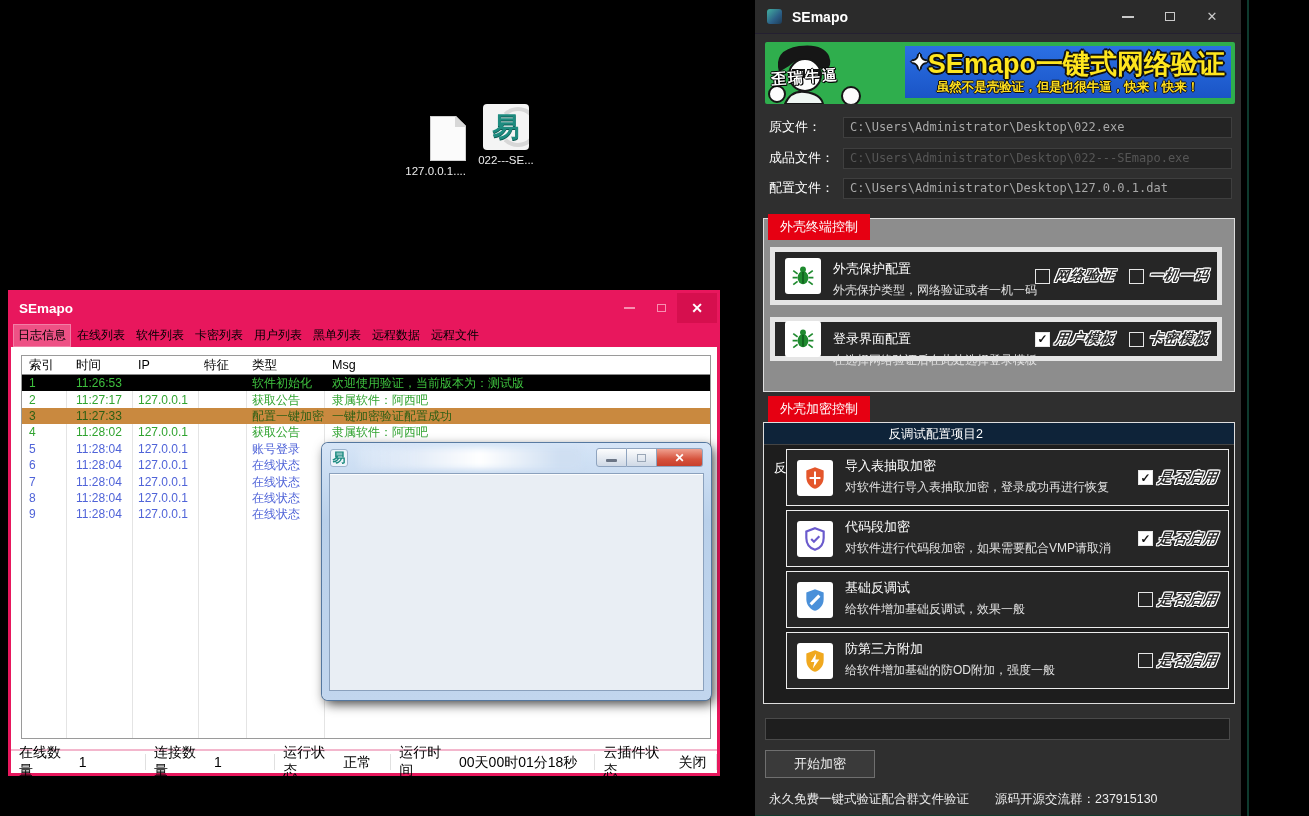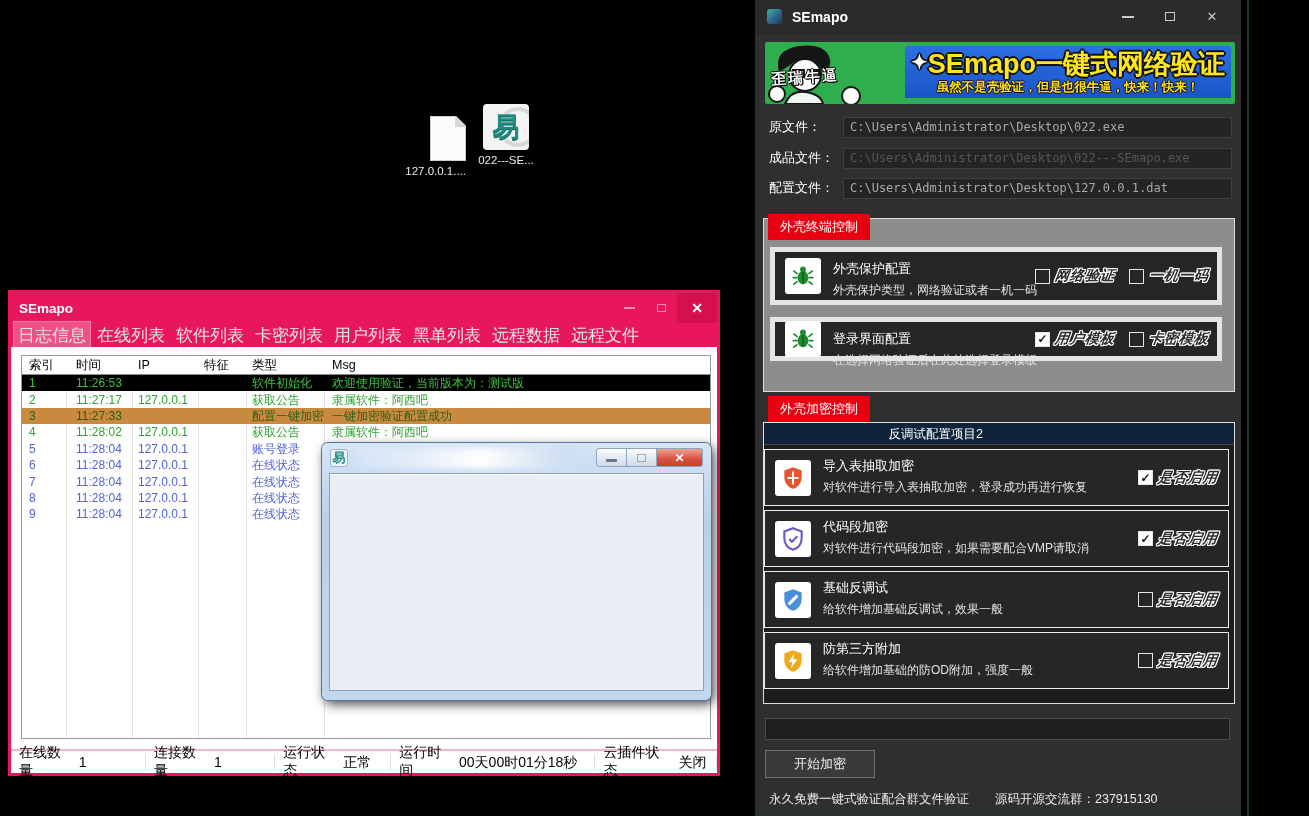--- a/index.html
+++ b/index.html
@@ -27,21 +27,21 @@
   #logwin{position:absolute;left:8px;top:290px;width:712px;height:486px;background:#fff;
     border:3px solid #e8175d;z-index:10;}
   .lw-titlebar{height:30px;background:#e8175d;display:flex;align-items:center;color:#fff;}
   .lw-title{margin-left:8px;font-size:13.5px;font-weight:700;}
   .lw-btns{margin-left:auto;display:flex;height:100%;}
   .lw-btn{width:32px;height:100%;display:flex;align-items:center;justify-content:center;}
   .lw-min-glyph{width:11px;height:2px;background:#f78fb0;}
   .lw-max-glyph{width:9px;height:8px;border:1px solid #f78fb0;}
   .lw-close{width:40px;background:#d60f4e;color:#fff;font-size:14px;font-weight:700;}
   .lw-tabs{height:24px;background:#e8175d;display:flex;align-items:center;padding-left:3px;
-    color:#e5e5e5;font-size:17px;white-space:nowrap;}
+    color:#000000;font-size:12px;white-space:nowrap;}
   .lw-tab{padding:2px 4px;margin-right:3px;}
   .lw-tab.active{background:rgba(255,255,255,.25);outline:1px solid rgba(255,255,255,.45);}
 
   .ltable{position:absolute;left:10px;top:62px;width:690px;height:384px;background:#fff;
     border:1px solid #9a9a9a;overflow:hidden;}
   .vl{position:absolute;top:0;bottom:0;width:1px;background:#e4e4e4;}
   .thead{position:relative;display:flex;height:19px;border-bottom:1px solid #8a8a8a;
     font-size:12.5px;color:#000;align-items:center;background:#fff;z-index:2;}
   .trow{position:relative;display:flex;height:16.4px;font-size:12px;line-height:16px;
     align-items:center;white-space:nowrap;z-index:1;}
@@ -144,21 +144,21 @@
     align-items:center;justify-content:center;font-size:12px;font-weight:700;color:#111;line-height:1;}
   .box16.on{background:#fff;}
   .fancy{font-style:italic;font-weight:700;font-size:14px;color:#2b2b2b;letter-spacing:1px;
     transform:skewX(-8deg);white-space:nowrap;
     text-shadow:-1px -1px 0 #fff,1px -1px 0 #fff,-1px 1px 0 #fff,1px 1px 0 #fff,
       0 -1px 0 #fff,0 1px 0 #fff,-1px 0 0 #fff,1px 0 0 #fff;}
 
   .g2tabs{display:flex;height:22px;background:#0e2339;border-bottom:1px solid #444;}
   .g2tab{padding:0 10px;line-height:22px;color:#fff;font-size:12.5px;white-space:nowrap;}
   .g2tab.active{background:#2779bd;margin-top:34px;}
-  .g2body{padding:4px 5px 0 0;}
+  .g2body{padding:4px 5px 0 22px;}
   .g2card{position:relative;height:57px;background:#262626;border:1px solid #ededed;margin-bottom:4px;}
   .g2card .card-title{top:7px;} .g2card .card-desc{top:29px;}
   .g2card .checks{right:10px;}
 
   .shield{width:26px;height:26px;}
 
   #prog{position:absolute;left:10px;top:718px;right:11px;height:22px;background:#1e1e1e;
     border:1px solid #4a4a4a;}
   #startbtn{position:absolute;left:10px;top:750px;width:110px;height:28px;background:#3a3a3a;
     border:1px solid #6f6f6f;color:#efefef;font-size:13px;display:flex;align-items:center;

